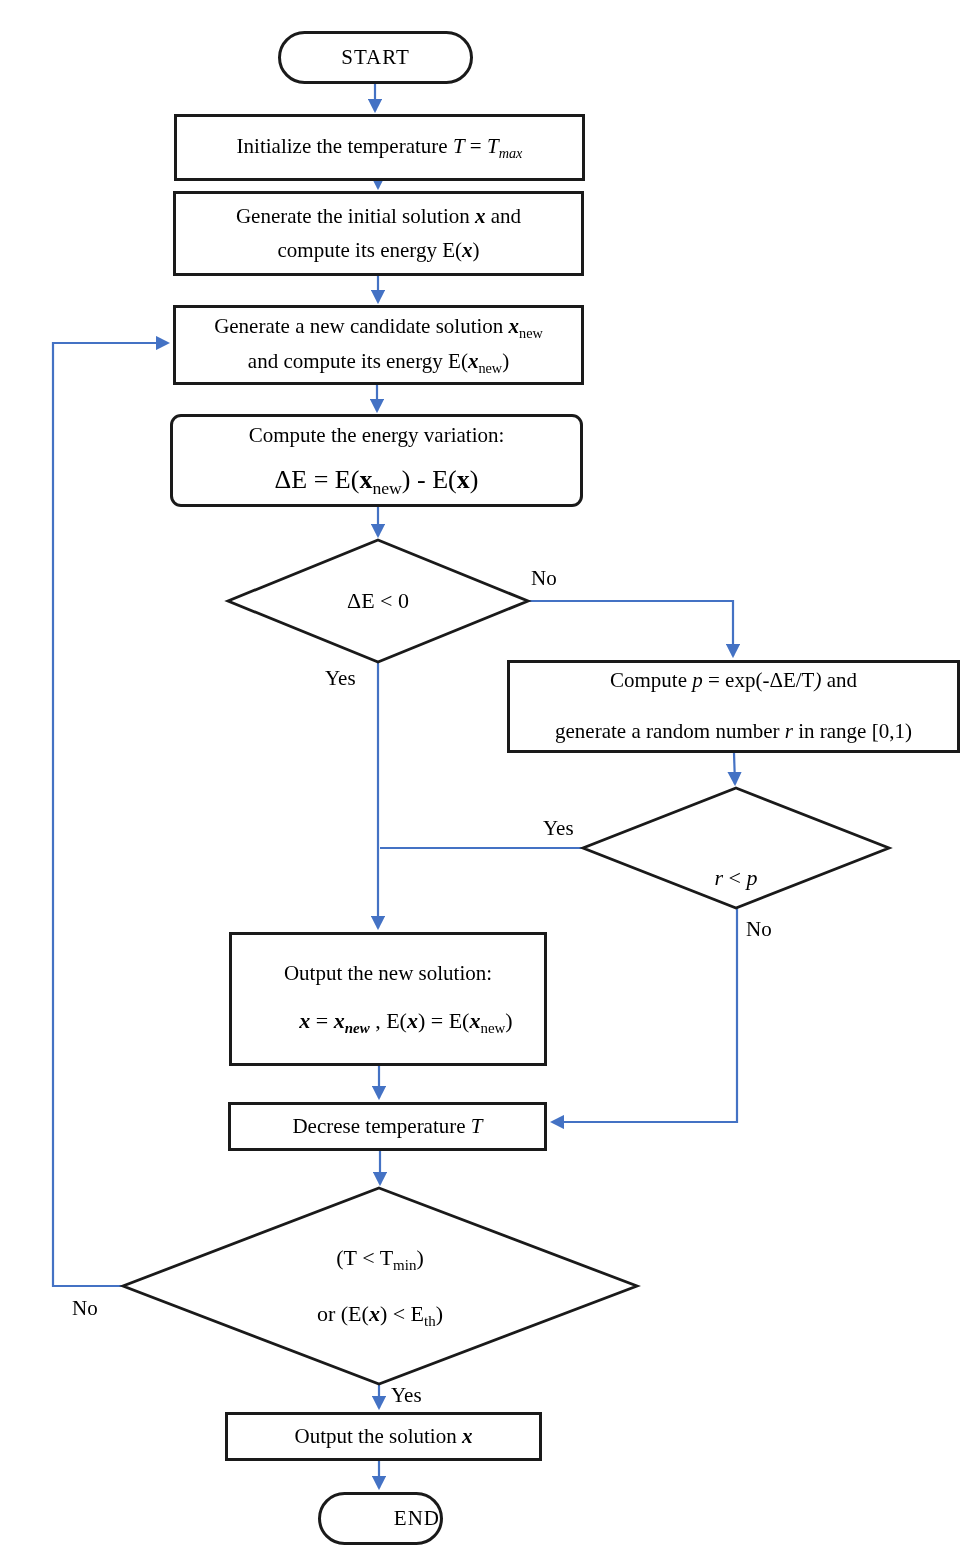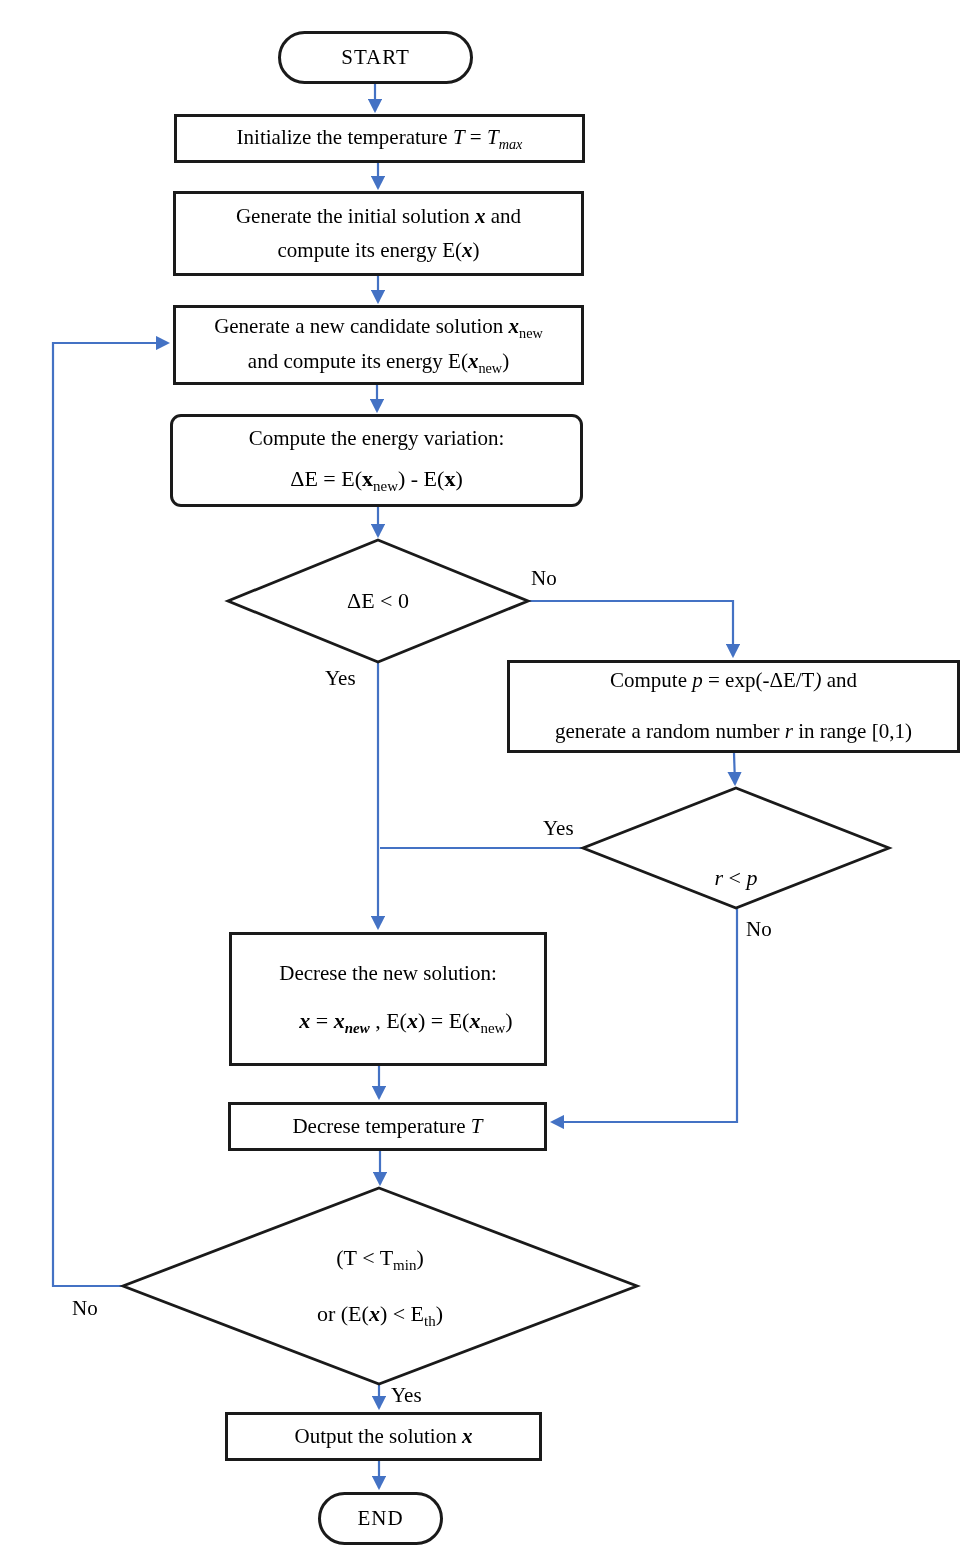--- a/index.html
+++ b/index.html
@@ -25,21 +25,21 @@
   }
   .shape{background:var(--bg);border:3px solid var(--border);}
   .terminator{border-radius:27px;font-size:21px;letter-spacing:1px;}
   .dlabel{font-size:22px;background:transparent;border:none;}
   .edge-label{position:absolute;font-size:21px;background:transparent;}
   .it{font-style:italic;}
   .bd{font-weight:700;}
   .bdit{font-weight:700;font-style:italic;}
   .sb{font-size:68%;vertical-align:-0.35em;}
   .tline{white-space:nowrap;}
-  .n-energy .tline + .tline{margin-top:6px;font-size:22px;}
+  .n-energy .tline + .tline{margin-top:6px;font-size:26px;}
   .n-compute-p .tline + .tline{margin-top:17px;}
   .n-accept .tline + .tline{margin-top:13px;font-size:22px;margin-left:36px;}
   .d3 .tline + .tline{margin-top:17px;}
 </style>
 </head>
 <body>
 
 <div class="canvas">
 
   <svg class="connectors" viewBox="0 0 975 1563">
@@ -65,21 +65,21 @@
     <path class="conn" d="M379 1461 L379 1488" marker-end="url(#arrowhead)"></path>
     <polygon class="dshape" points="378,540 528,601 378,662 228,601"></polygon>
     <polygon class="dshape" points="736,788 889,848 736,908 583,848"></polygon>
     <polygon class="dshape" points="379,1188 637,1286 379,1384 123,1286"></polygon>
   </svg>
 
   <div class="node shape terminator" style="left:278px;top:31px;width:195px;height:53px;">
       <div class="tline"><span>START</span></div>
     </div>
 
-  <div class="node shape" style="left:174px;top:114px;width:411px;height:49px;text-align:right;">
+  <div class="node shape" style="left:174px;top:114px;width:411px;height:67px;text-align:right;">
       <div class="tline"><span>Initialize the temperature </span><span class="it">T</span><span> = </span><span class="it">T</span><span class="it sb">max</span></div>
     </div>
 
   <div class="node shape" style="left:173px;top:191px;width:411px;height:85px;">
       <div class="tline"><span>Generate the initial solution </span><span class="bdit">x</span><span> and</span></div>
       <div class="tline"><span>compute its energy E(</span><span class="bdit">x</span><span>)</span></div>
     </div>
 
   <div class="node shape" style="left:173px;top:305px;width:411px;height:80px;">
       <div class="tline"><span>Generate a new candidate solution </span><span class="bdit">x</span><span class="sb">new</span></div>
@@ -98,38 +98,38 @@
   <div class="node shape n-compute-p" style="left:507px;top:660px;width:453px;height:93px;">
       <div class="tline"><span>Compute </span><span class="it">p</span><span> = exp(-ΔE/T</span><span class="it">)</span><span> and</span></div>
       <div class="tline"><span>generate a random number </span><span class="it">r</span><span> in range [0,1)</span></div>
     </div>
 
   <div class="node dlabel" style="left:636px;top:863px;width:200px;height:30px;">
       <div class="tline"><span class="it">r</span><span> &lt; </span><span class="it">p</span></div>
     </div>
 
   <div class="node shape n-accept" style="left:229px;top:932px;width:318px;height:134px;">
-      <div class="tline"><span>Decrese the new solution:</span></div>
+      <div class="tline"><span>Output the new solution:</span></div>
       <div class="tline"><span class="bdit">x</span><span> = </span><span class="bdit">x</span><span class="bdit sb">new</span><span> ,   E(</span><span class="bdit">x</span><span>) = E(</span><span class="bdit">x</span><span class="sb">new</span><span>)</span></div>
     </div>
 
   <div class="node shape" style="left:228px;top:1102px;width:319px;height:49px;">
       <div class="tline"><span>Decrese temperature </span><span class="it">T</span></div>
     </div>
 
   <div class="node dlabel d3" style="left:219px;top:1232px;width:322px;height:110px;">
       <div class="tline"><span>(T &lt; T</span><span class="sb">min</span><span>)</span></div>
       <div class="tline"><span>or (E(</span><span class="bdit">x</span><span>) &lt; E</span><span class="sb">th</span><span>)</span></div>
     </div>
 
   <div class="node shape" style="left:225px;top:1412px;width:317px;height:49px;">
       <div class="tline"><span>Output the solution </span><span class="bdit">x</span></div>
     </div>
 
-  <div class="node shape terminator" style="left:318px;top:1492px;width:125px;height:53px;">
+  <div class="node shape terminator" style="left:318px;top:1492px;width:125px;height:53px;align-items:flex-end;">
       <div class="tline"><span>END</span></div>
     </div>
 
   <div class="edge-label" style="left:531px;top:566px;">No</div>
   <div class="edge-label" style="left:325px;top:666px;">Yes</div>
   <div class="edge-label" style="left:543px;top:816px;">Yes</div>
   <div class="edge-label" style="left:746px;top:917px;">No</div>
   <div class="edge-label" style="left:72px;top:1296px;">No</div>
   <div class="edge-label" style="left:391px;top:1383px;">Yes</div>
 

